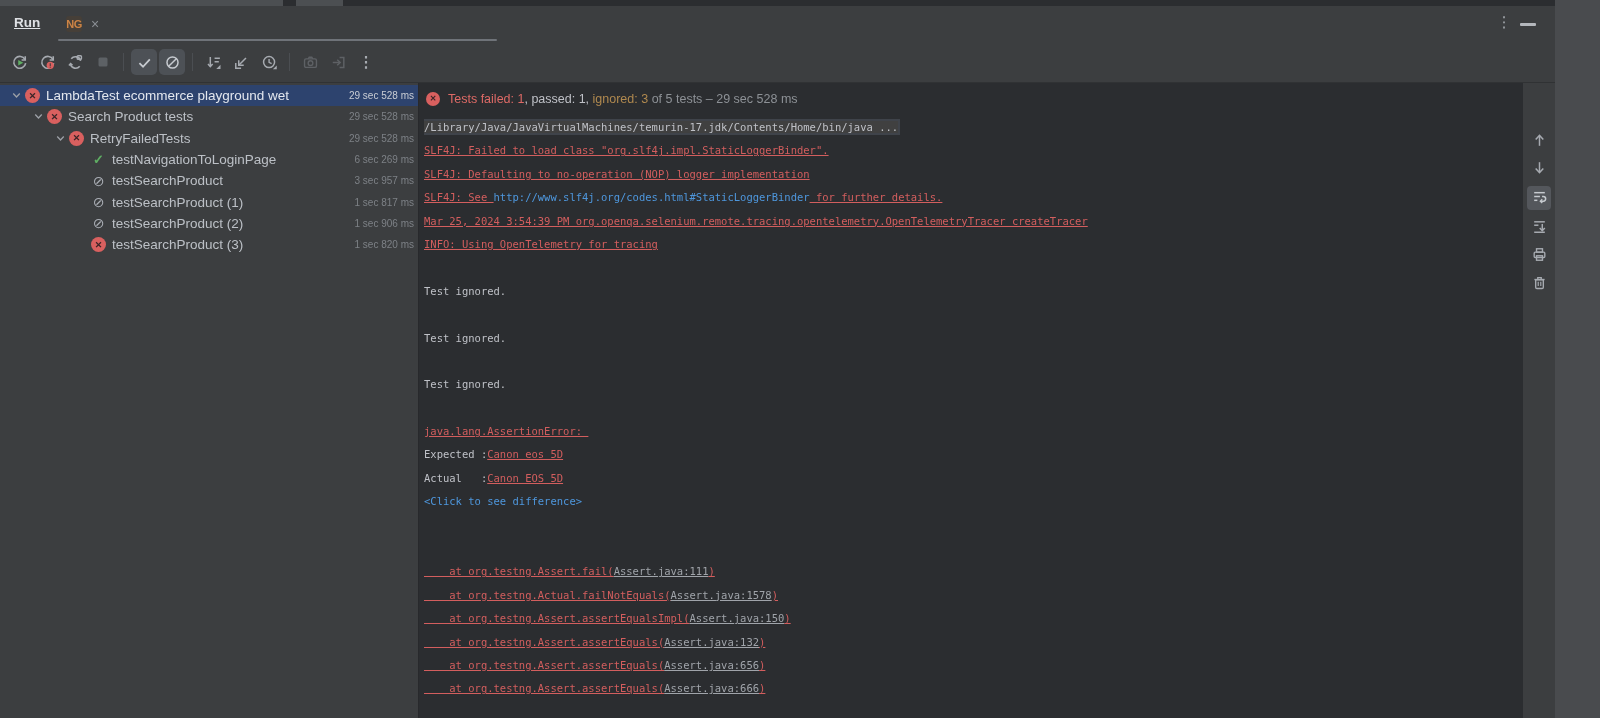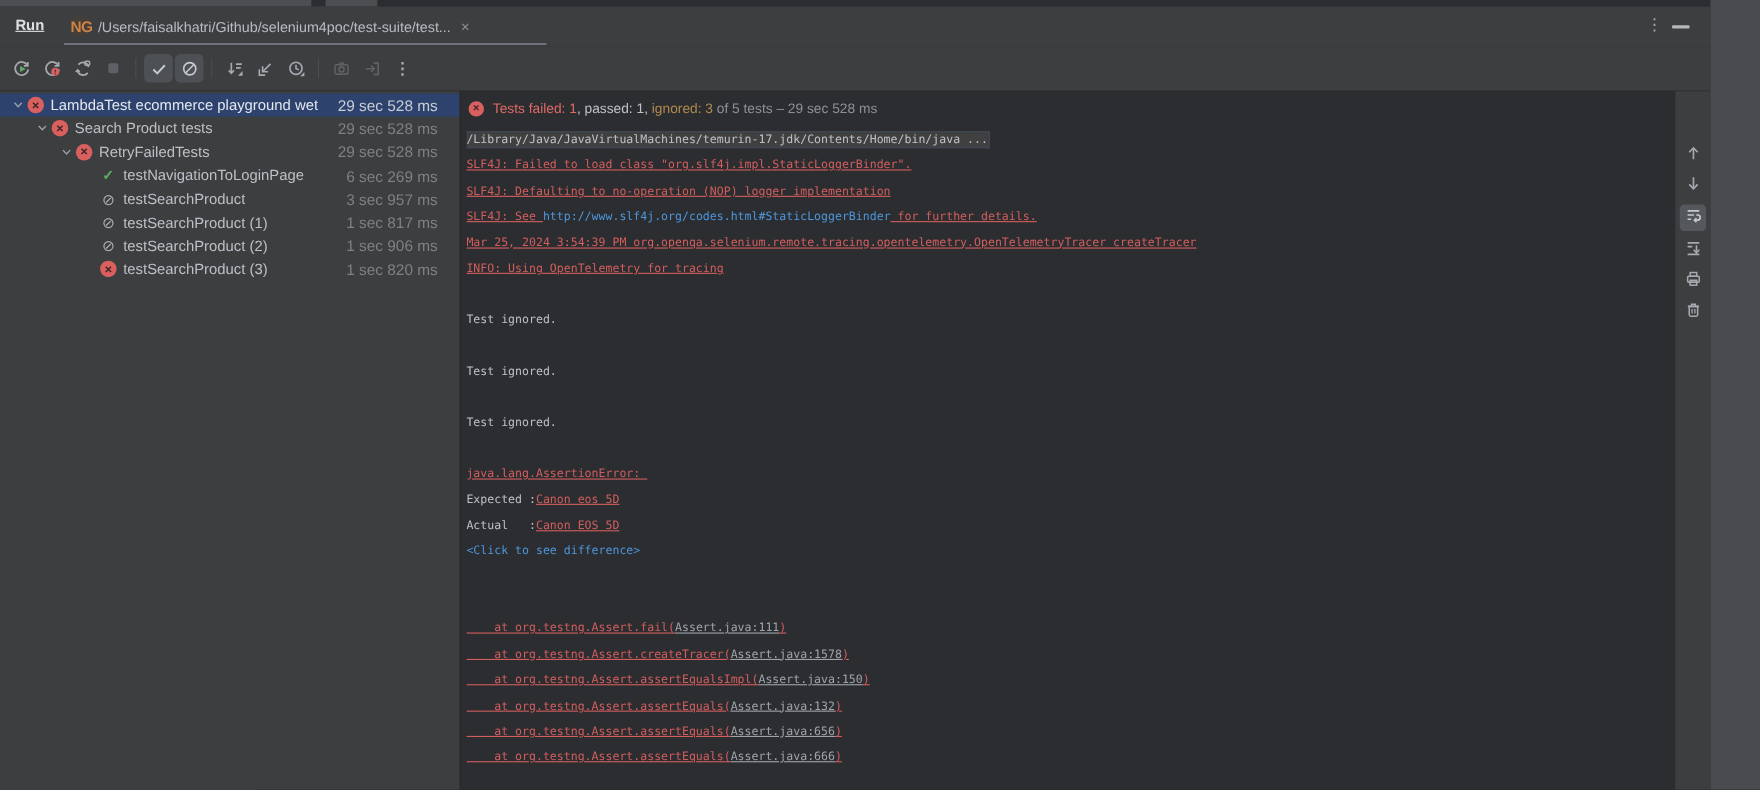--- a/index.html
+++ b/index.html
@@ -9,21 +9,21 @@
   
   .topstrip { position:absolute; left:0; top:0; width:1600px; height:6px; background:#2b2d30; }
   .topstrip .lt { position:absolute; left:0; top:0; width:343px; height:6px; background:#4c4f52; }
   .topstrip .notch { position:absolute; left:283px; top:0; width:13px; height:6px; background:#2b2d30; }
 
   
   .titlebar { position:absolute; left:0; top:6px; width:1555px; height:36px; background:#3c3e40; }
   .run-label { position:absolute; left:14px; top:9px; font-size:13.5px; font-weight:bold; color:#dfe1e5;text-decoration:underline; }
   .tab { position:absolute; left:58px; top:0; height:36px; display:flex; align-items:center; gap:7px; padding:0 10px 0 8px; }
   .tab-underline { position:absolute; left:58px; top:33px; width:439px; height:2px; background:#6f7379; border-radius:1px; }
-  .ng-icon { width:16px; height:16px; border-radius:3px; background:#463f38; color:#cd8445; font-size:14px; font-weight:bold; display:flex; align-items:center; justify-content:center; letter-spacing:-0.5px; }
+  .ng-icon { width:16px; height:16px; border-radius:3px; background:#463f38; color:#cd8445; font-size:11px; font-weight:bold; display:flex; align-items:center; justify-content:center; letter-spacing:-0.5px; }
   .tab-path { font-size:13px; color:#b8bcc2; max-width:385px; white-space:nowrap; overflow:hidden; }
   .tab-close { color:#8b8f94; font-size:14px; line-height:14px; cursor:default; padding:0 2px; }
   .tb-kebab { position:absolute; left:1496px; top:7px; width:16px; height:22px; color:#a6aab0; font-size:15px; text-align:center; }
   .tb-min { position:absolute; left:1520px; top:17px; width:16px; height:3px; background:#b4b7bc; border-radius:1px; }
 
   
   .toolbar { position:absolute; left:0; top:42px; width:1555px; height:41px; background:#3c3e40; border-bottom:1px solid #303234; display:flex; align-items:center; padding-left:5px; }
   .tbtn { width:26px; height:26px; margin:0 1px; border-radius:5px; display:flex; align-items:center; justify-content:center; }
   .tbtn.toggled { background:#4d5156; }
   .tsep { width:1px; height:18px; background:#4b4e52; margin:0 6px; }
@@ -33,21 +33,21 @@
   
   .tree-panel { position:absolute; left:0; top:83px; width:418px; height:635px; background:#3c3e40; overflow:hidden; padding-top:2px; }
   .trow { height:21.3px; display:flex; align-items:center; font-size:13.5px; color:#bcc0c6; white-space:nowrap; overflow:hidden; }
   .trow.sel { background:#2d436e; color:#e3e7ee; }
   .chev { width:17px; height:16px; flex:0 0 17px; display:flex; align-items:center; justify-content:center; }
   .sic { width:15px; height:15px; flex:0 0 15px; margin-right:6px; display:flex; align-items:center; justify-content:center; }
   .sic.failed { background:#d9605f; border-radius:50%; color:#3a2527; font-size:9px; font-weight:bold; }
   .sic.passed { color:#5fae63; font-size:13px; font-weight:bold; }
   .sic.ignored { color:#a9adb4; font-size:14px; }
   .tlabel { overflow:hidden; flex:0 1 auto; }
-  .tdur { margin-left:auto; padding-right:20px; font-size:14px; color:#7d8186; flex:0 0 auto; }
+  .tdur { margin-left:auto; padding-right:4px; font-size:10px; color:#7d8186; flex:0 0 auto; }
   .trow.sel .tdur { color:#c9cdd4; }
 
   .console-panel { position:absolute; left:418px; top:83px; width:1105px; height:635px; background:#2b2d30; border-left:1px solid #28292c; overflow:hidden; }
   .status-row { height:31px; display:flex; align-items:center; gap:8px; padding-left:7px; font-size:12.5px; white-space:pre; }
   .fail-badge { width:14px; height:14px; border-radius:50%; background:#d9605f; color:#3a2527; font-size:8px; font-weight:bold; display:flex; align-items:center; justify-content:center; flex:0 0 14px; }
   .console-out { padding-left:5px; padding-top:2px; font-family:"DejaVu Sans Mono", monospace; font-size:10.5px; }
   .cline { height:23.4px; line-height:23.4px; white-space:pre; overflow:hidden; }
   .seg { white-space:pre; }
   [data-style="default"] { color:#bfc1c7; }
   [data-style="red"] { color:#d35e5e;text-decoration:underline; }
@@ -69,21 +69,20 @@
 
 <div class="topstrip">
   <div class="lt"></div>
   <div class="notch"></div>
 </div>
 
 <div class="titlebar">
   <div class="run-label">Run</div>
   <div class="tab">
     <div class="ng-icon">NG</div>
-    <div class="tab-path">/Users/faisalkhatri/Github/selenium4poc/test-suite/test...</div>
     <div class="tab-close">×</div>
   </div>
   <div class="tab-underline"></div>
   <div class="tb-kebab">⋮</div>
   <div class="tb-min"></div>
 </div>
 
 <div class="toolbar">
   <div class="tbtn">
     <span>
@@ -274,21 +273,21 @@
       <div class="cline"><span></span></div>
       <div class="cline"><span><span class="seg" data-style="default">Test ignored.</span></span></div>
       <div class="cline"><span></span></div>
       <div class="cline"><span><span class="seg" data-style="red">java.lang.AssertionError: </span></span></div>
       <div class="cline"><span><span class="seg" data-style="default">Expected :</span><span class="seg" data-style="red">Canon eos 5D</span></span></div>
       <div class="cline"><span><span class="seg" data-style="default">Actual   :</span><span class="seg" data-style="red">Canon EOS 5D</span></span></div>
       <div class="cline"><span><span class="seg" data-style="link">&lt;Click to see difference&gt;</span></span></div>
       <div class="cline"><span></span></div>
       <div class="cline"><span></span></div>
       <div class="cline"><span><span class="seg" data-style="red">    at org.testng.Assert.fail(</span><span class="seg" data-style="filelink">Assert.java:111</span><span class="seg" data-style="red">)</span></span></div>
-      <div class="cline"><span><span class="seg" data-style="red">    at org.testng.Assert.createTracer(</span><span class="seg" data-style="filelink">Assert.java:1578</span><span class="seg" data-style="red">)</span></span></div>
+      <div class="cline"><span><span class="seg" data-style="red">    at org.testng.Actual.failNotEquals(</span><span class="seg" data-style="filelink">Assert.java:1578</span><span class="seg" data-style="red">)</span></span></div>
       <div class="cline"><span><span class="seg" data-style="red">    at org.testng.Assert.assertEqualsImpl(</span><span class="seg" data-style="filelink">Assert.java:150</span><span class="seg" data-style="red">)</span></span></div>
       <div class="cline"><span><span class="seg" data-style="red">    at org.testng.Assert.assertEquals(</span><span class="seg" data-style="filelink">Assert.java:132</span><span class="seg" data-style="red">)</span></span></div>
       <div class="cline"><span><span class="seg" data-style="red">    at org.testng.Assert.assertEquals(</span><span class="seg" data-style="filelink">Assert.java:656</span><span class="seg" data-style="red">)</span></span></div>
       <div class="cline"><span><span class="seg" data-style="red">    at org.testng.Assert.assertEquals(</span><span class="seg" data-style="filelink">Assert.java:666</span><span class="seg" data-style="red">)</span></span></div>
     </div>
 </div>
 
 <div class="gutter-strip"></div>
 <div class="right-band"></div>
 

